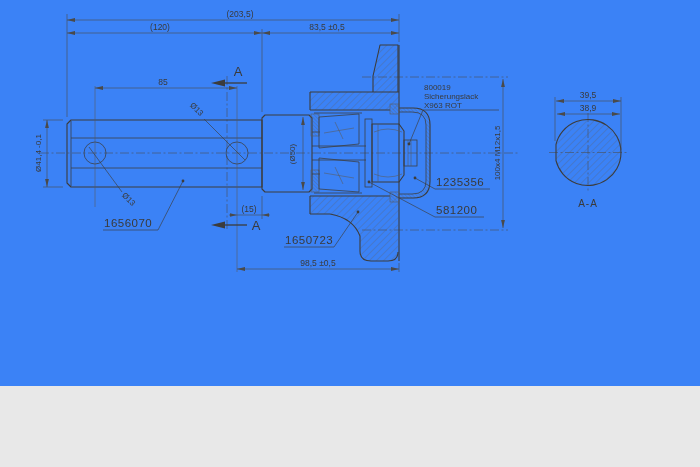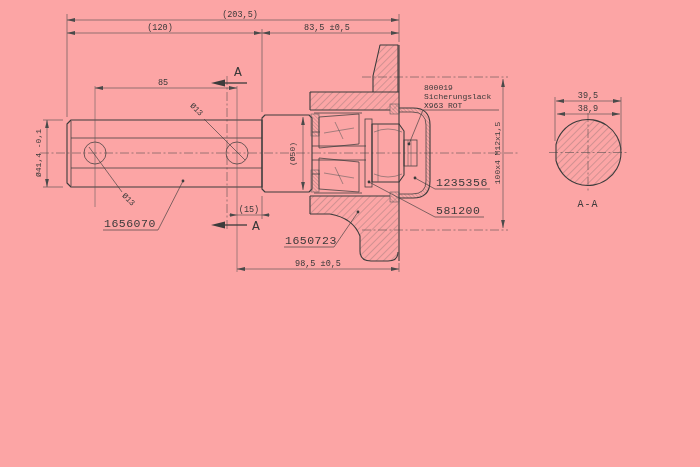--- a/index.html
+++ b/index.html
@@ -1,17 +1,17 @@
 <!DOCTYPE html>
 <html><head>
 <meta charset="utf-8">
 <style>
   html,body{margin:0;padding:0;background:#e8e8e8;}
-  .canvas{width:700px;height:467px;background:#fca5a5;position:relative;overflow:hidden;
-          font-family:Liberation Mono, monospace;}
+  .canvas{width:700px;height:386px;background:#3b82f6;position:relative;overflow:hidden;
+          font-family:Liberation Sans, sans-serif;}
   svg{position:absolute;top:0;left:0;}
   
   .ol{stroke:#3c3c3c;stroke-width:1.1;fill:none;stroke-linejoin:round;}
   .ml{stroke:#3c3c3c;stroke-width:0.75;fill:none;}
   .tl{stroke:#5a5a5a;stroke-width:0.55;fill:none;}
   .dim{stroke:#4a4a4a;stroke-width:0.6;fill:none;}
   .cl{stroke:#4a4a4a;stroke-width:0.55;fill:none;stroke-dasharray:9 2.5 2 2.5;}
   .ldr{stroke:#3c3c3c;stroke-width:0.65;fill:none;}
   .hatchA{fill:url(#h1);stroke:none;}
   .hatchB{fill:url(#h2);stroke:none;}

